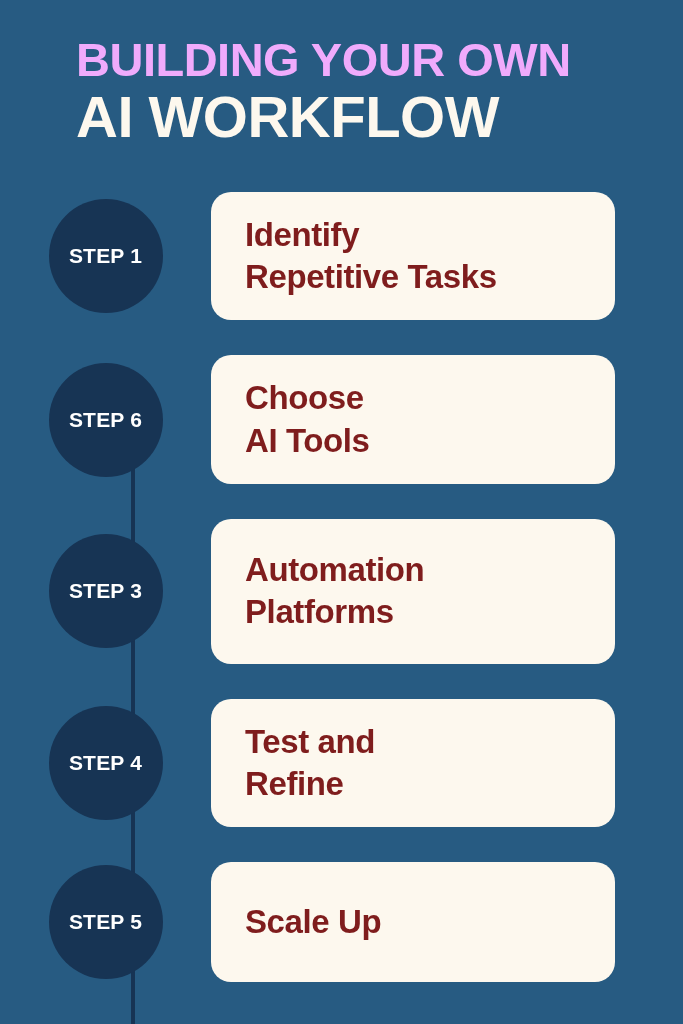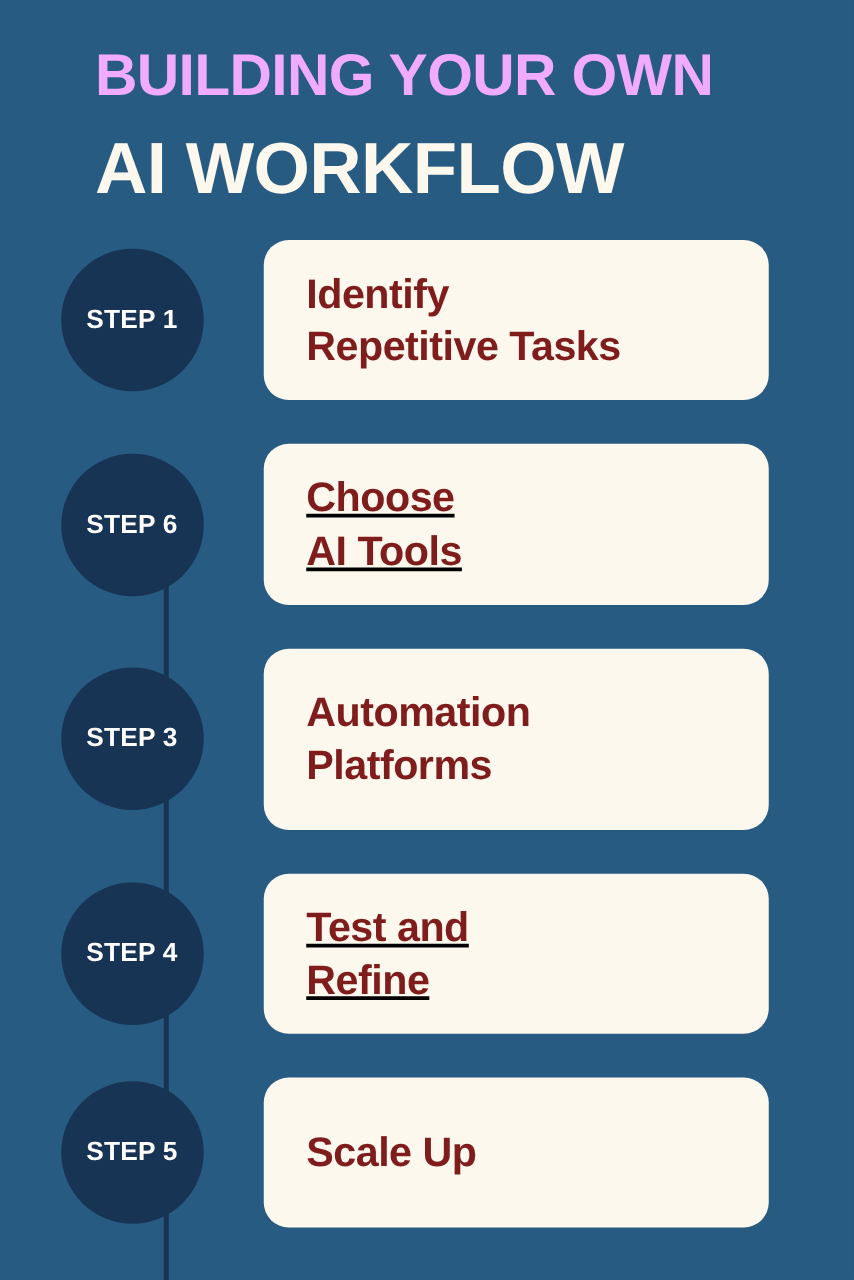--- a/index.html
+++ b/index.html
@@ -44,21 +44,21 @@
   }
 
   .title-line-2 {
     font-size: 58px;
     font-weight: bold;
     line-height: 1.04;
     letter-spacing: -0.5px;
     color: #fdf8ee;
     text-transform: uppercase;
     white-space: nowrap;
-    margin-top: 20px;
+    margin-top: 2px;
   }
 
   
   .steps {
     position: absolute;
     left: 0;
     top: 192px;
     width: 683px;
   }
 
@@ -114,21 +114,21 @@
     background: #fdf8ee;
     border-radius: 20px;
     padding: 22px 34px;
     display: flex;
     flex-direction: column;
     justify-content: center;
     z-index: 2;
   }
 
   .card-h1 { min-height: 120px; }
-  .card-h2 { min-height: 120px; text-decoration: underline; }
+  .card-h2 { min-height: 120px; }
   .card-h3 { min-height: 145px; }
 
   .card-line {
     font-size: 33px;
     font-weight: bold;
     line-height: 1.28;
     letter-spacing: -0.4px;
     color: #7f1d1d;
     white-space: nowrap;
   }

